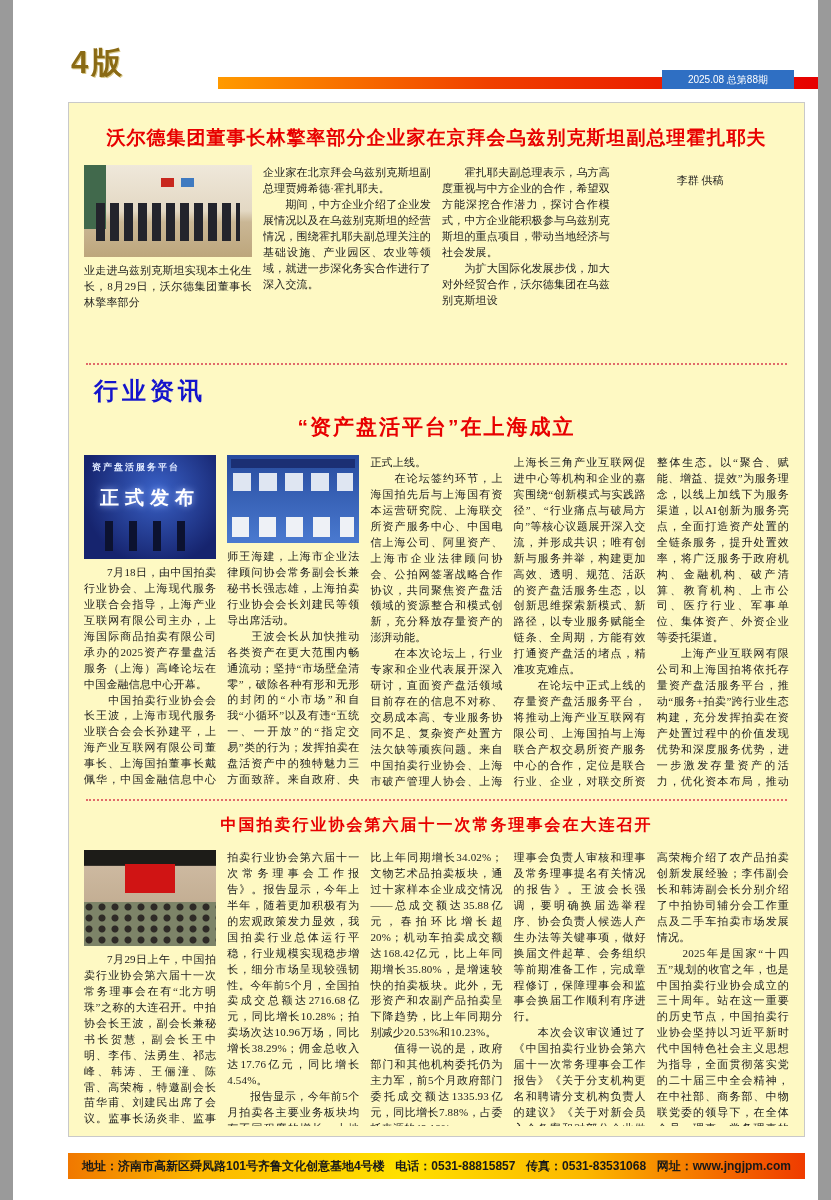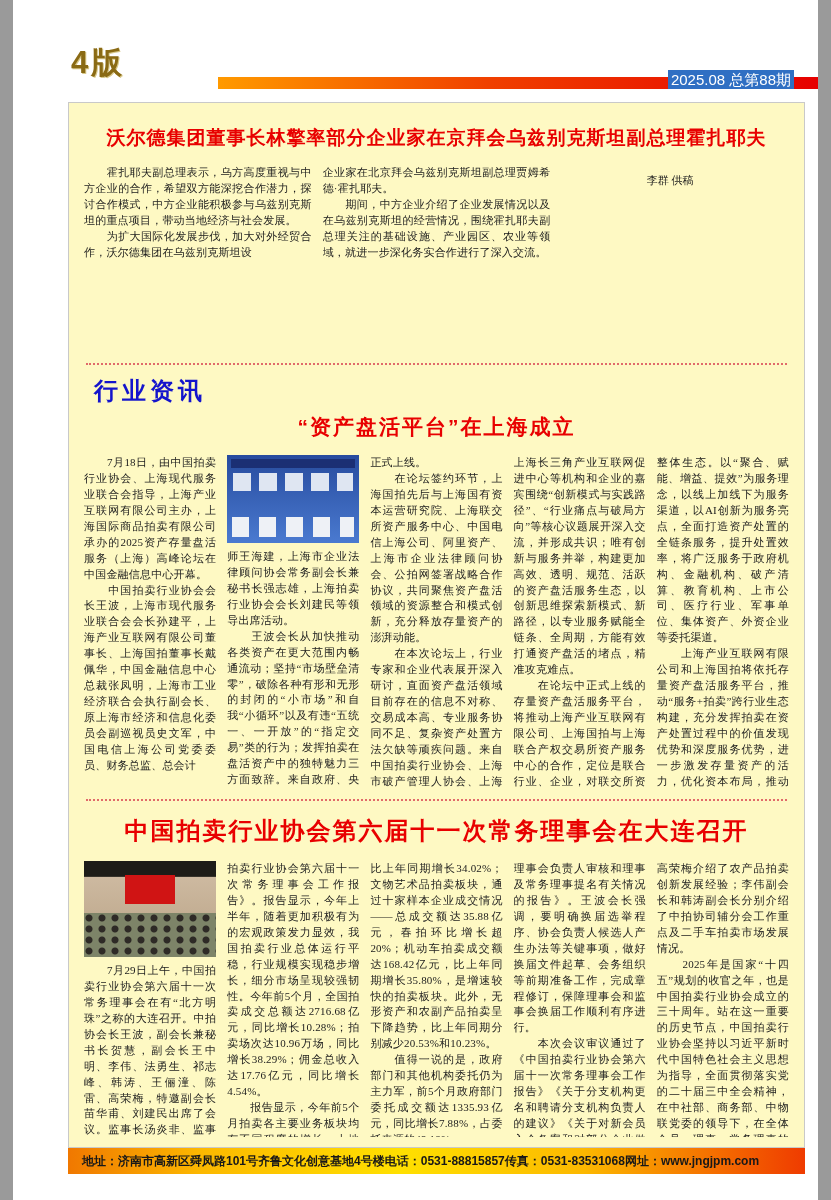--- a/index.html
+++ b/index.html
@@ -4,28 +4,28 @@
 <style>
   html,body{margin:0;padding:0;background:#9a9a9a;}
   .page{position:relative;width:805px;height:1200px;background:#ffffff;margin:0 auto;overflow:hidden;
         font-family:"Liberation Serif",serif;color:#1c1c1c;}
   
   .masthead{position:relative;height:102px;}
   .page-label{position:absolute;left:58px;top:42px;font-family:"Liberation Sans",sans-serif;
         font-size:31px;font-weight:bold;color:#8a6a14;letter-spacing:3px;text-shadow:1px 1px 0 #d8c88a;}
   .top-bar{position:absolute;left:205px;right:0;top:77px;height:12px;
         background:linear-gradient(90deg,#ff9a00,#f04000 45%,#e60000);}
-  .issue-box{position:absolute;right:24px;top:70px;height:19px;line-height:19px;padding:0 3px;
-        background:#2f6fc3;color:#ffffff;font-family:"Liberation Sans",sans-serif;font-size:15px;}
+  .issue-box{position:absolute;right:24px;top:70px;height:19px;line-height:19px;padding:0 26px;
+        background:#2f6fc3;color:#ffffff;font-family:"Liberation Sans",sans-serif;font-size:10px;}
   
   .frame{margin-left:55px;width:737px;border:1px solid #c9c9c9;padding:6px 15px 10px 15px;box-sizing:border-box;background:#fef9c3;}
   .headline{font-family:"Liberation Sans",sans-serif;font-weight:bold;color:#e80000;text-align:center;margin:0;}
   .hl-1{font-size:19px;letter-spacing:1px;margin:16px 0 14px;}
   .hl-2{font-size:21px;letter-spacing:2px;margin:6px 0 14px;}
-  .hl-3{font-size:24px;letter-spacing:2px;margin:14px 0 14px;}
+  .hl-3{font-size:16px;letter-spacing:2px;margin:14px 0 14px;}
   .section-label{font-family:"Liberation Sans",sans-serif;font-weight:bold;color:#1414cc;
         font-size:24px;letter-spacing:4px;margin:10px 0 4px 10px;}
   .dotline{border-top:2px dotted #e06a6a;margin:10px 2px;height:0;}
   
   .cols{display:flex;gap:11px;overflow:hidden;}
   .cols-a1{height:188px;}
   .cols-a2{height:334px;}
   .cols-a3{height:276px;}
   .col{flex:1 1 0;min-width:0;overflow:hidden;}
   .coltext{white-space:pre-line;text-align:justify;font-size:11px;line-height:1.45;
@@ -53,58 +53,72 @@
   .panel-strip{position:absolute;top:4px;left:4px;right:4px;height:9px;background:#1b2f74;}
   .panel-cards{position:absolute;top:18px;left:6px;right:6px;height:18px;
         background:repeating-linear-gradient(90deg,#dfe6f2 0 18px,rgba(0,0,0,0) 18px 26px);}
   .panel-chairs{position:absolute;bottom:6px;left:5px;right:5px;height:20px;
         background:repeating-linear-gradient(90deg,#eef1f6 0 17px,rgba(0,0,0,0) 17px 27px);}
   .ph-hall{height:96px;background:linear-gradient(180deg,#1d1c18 0%,#1d1c18 16%,#cdb9a0 17%,#c3ae93 56%,#8e8274 58%,#857b6e 100%);}
   .screen-red{position:absolute;left:31%;top:15%;width:38%;height:30%;background:#d01414;}
   .audience{position:absolute;bottom:0;left:0;right:0;height:46%;background-color:#7d8468;
         background-image:radial-gradient(circle at 5px 5px,#2e2a26 3px,rgba(0,0,0,0) 4px);background-size:13px 11px;}
   
-  .footer{margin:0 0 0 55px;width:737px;height:26px;box-sizing:border-box;
-        display:flex;align-items:center;justify-content:flex-start;padding:0 14px;
+  .footer{margin:16px 0 0 55px;width:737px;height:26px;box-sizing:border-box;
+        display:flex;align-items:center;justify-content:space-between;padding:0 14px;
         background:linear-gradient(90deg,#f07800,#fcb800 18%,#ffe000 45%,#fcb800 70%,#ef3b00);
         font-family:"Liberation Sans",sans-serif;font-weight:bold;font-size:12px;color:#181818;}
 </style>
 </head>
 <body>
 
 <div class="page">
 
   <div class="masthead">
     <div class="page-label">4版</div>
     <div class="top-bar"></div>
     <div class="issue-box">2025.08 总第88期</div>
   </div>
 
   <div class="frame">
 
     <section>
       <h1 class="headline hl-1">沃尔德集团董事长林擎率部分企业家在京拜会乌兹别克斯坦副总理霍扎耶夫</h1>
       <div class="cols cols-a1">
+        <div class="col">
+          <div class="photo ph-room">
+            <span class="curtain"></span>
+            <span class="flag flag-red" style="left:46%;"></span>
+            <span class="flag flag-blue" style="left:58%;"></span>
+            <div class="people-row"></div>
+          </div>
+          <div class="coltext">业走进乌兹别克斯坦实现本土化生长，8月29日，沃尔德集团董事长林擎率部分</div>
+        </div>
+        <div class="col coltext">企业家在北京拜会乌兹别克斯坦副总理贾姆希德·霍扎耶夫。
+　　期间，中方企业介绍了企业发展情况以及在乌兹别克斯坦的经营情况，围绕霍扎耶夫副总理关注的基础设施、产业园区、农业等领域，就进一步深化务实合作进行了深入交流。</div>
         <div class="col coltext">　　霍扎耶夫副总理表示，乌方高度重视与中方企业的合作，希望双方能深挖合作潜力，探讨合作模式，中方企业能积极参与乌兹别克斯坦的重点项目，带动当地经济与社会发展。
 　　为扩大国际化发展步伐，加大对外经贸合作，沃尔德集团在乌兹别克斯坦设</div>
-        <div class="col coltext">企业家在北京拜会乌兹别克斯坦副总理贾姆希德·霍扎耶夫。
-　　期间，中方企业介绍了企业发展情况以及在乌兹别克斯坦的经营情况，围绕霍扎耶夫副总理关注的基础设施、产业园区、农业等领域，就进一步深化务实合作进行了深入交流。</div>
         <div class="col">
           <div class="signature">李群 供稿</div>
         </div>
       </div>
     </section>
 
     <div class="dotline"></div>
 
     <section>
       <h2 class="section-label">行业资讯</h2>
       <h1 class="headline hl-2">“资产盘活平台”在上海成立</h1>
       <div class="cols cols-a2">
         <div class="col">
+          <div class="photo ph-stage">
+            <span class="photo-banner">资产盘活服务平台</span>
+            <div class="launch-title">正式发布</div>
+            <div class="stage-people"></div>
+          </div>
           <div class="coltext">　　7月18日，由中国拍卖行业协会、上海现代服务业联合会指导，上海产业互联网有限公司主办，上海国际商品拍卖有限公司承办的2025资产存量盘活服务（上海）高峰论坛在中国金融信息中心开幕。
 　　中国拍卖行业协会会长王波，上海市现代服务业联合会会长孙建平，上海产业互联网有限公司董事长、上海国拍董事长戴佩华，中国金融信息中心总裁张凤明，上海市工业经济联合会执行副会长、原上海市经济和信息化委员会副巡视员史文军，中国电信上海公司党委委员、财务总监、总会计</div>
         </div>
         <div class="col">
           <div class="photo ph-panel">
             <div class="panel-strip"></div>
             <div class="panel-cards"></div>
             <div class="panel-chairs"></div>
           </div>
           <div class="coltext">师王海建，上海市企业法律顾问协会常务副会长兼秘书长强志雄，上海拍卖行业协会会长刘建民等领导出席活动。

